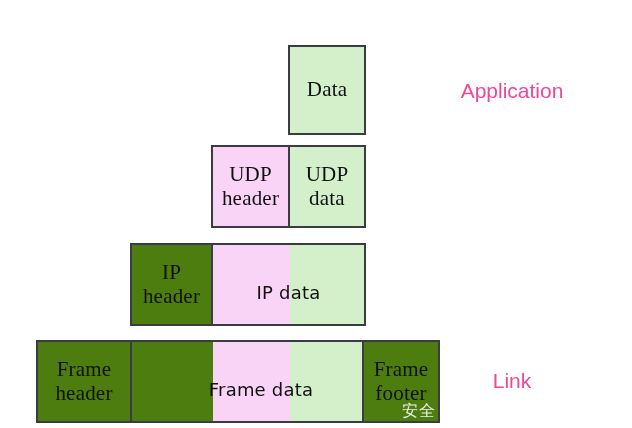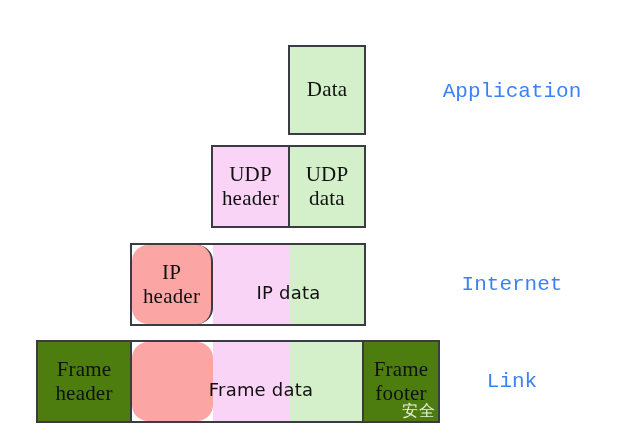--- a/index.html
+++ b/index.html
@@ -60,41 +60,41 @@
   }
   .sans-label {
     font-family: "DejaVu Sans", "Liberation Sans", sans-serif;
     font-size: 18px;
     letter-spacing: 0.2px;
   }
 
   
   .fill-green  { background: #d3f0ca; text-align: center; }
   .fill-pink   { background: #fad4f7; }
-  .fill-blue   { background: #fca5a5; border-radius: 16px; }
+  .fill-blue   { background: #4d7c0f; }
   .fill-teal   { background: #4d7c0f; }
 
   
   .span-text {
     position: absolute;
     top: 16px;
     bottom: 0;
     display: flex;
     align-items: center;
     justify-content: center;
     pointer-events: none;
     border-radius: 19px;
   }
 
   
   .layer-name {
     position: absolute;
-    font-family: Liberation Mono, monospace;
+    font-family: Liberation Sans, sans-serif;
     font-size: 21px;
-    color: #3b82f6;
+    color: #ec4899;
     white-space: nowrap;
     text-align: left;
     transform: translate(-50%, -50%);
   }
 
   
   .watermark {
     position: absolute;
     font-family: Liberation Sans, sans-serif;
     font-size: 16px;
@@ -159,16 +159,15 @@
         <span>footer</span>
       </span>
       <span class="watermark" style="right:2px; bottom:1px;">安全</span>
     </div>
     <div class="span-text" style="left:94px; width:232px;padding-left:13px;">
       <span class="sans-label">Frame data</span>
     </div>
   </div>
 
   <div class="layer-name" style="left:512px; top:91px;">Application</div>
-  <div class="layer-name" style="left:512px; top:284px;">Internet</div>
   <div class="layer-name" style="left:512px; top:381px;">Link</div>
 
 </div>
 
 </body></html>

